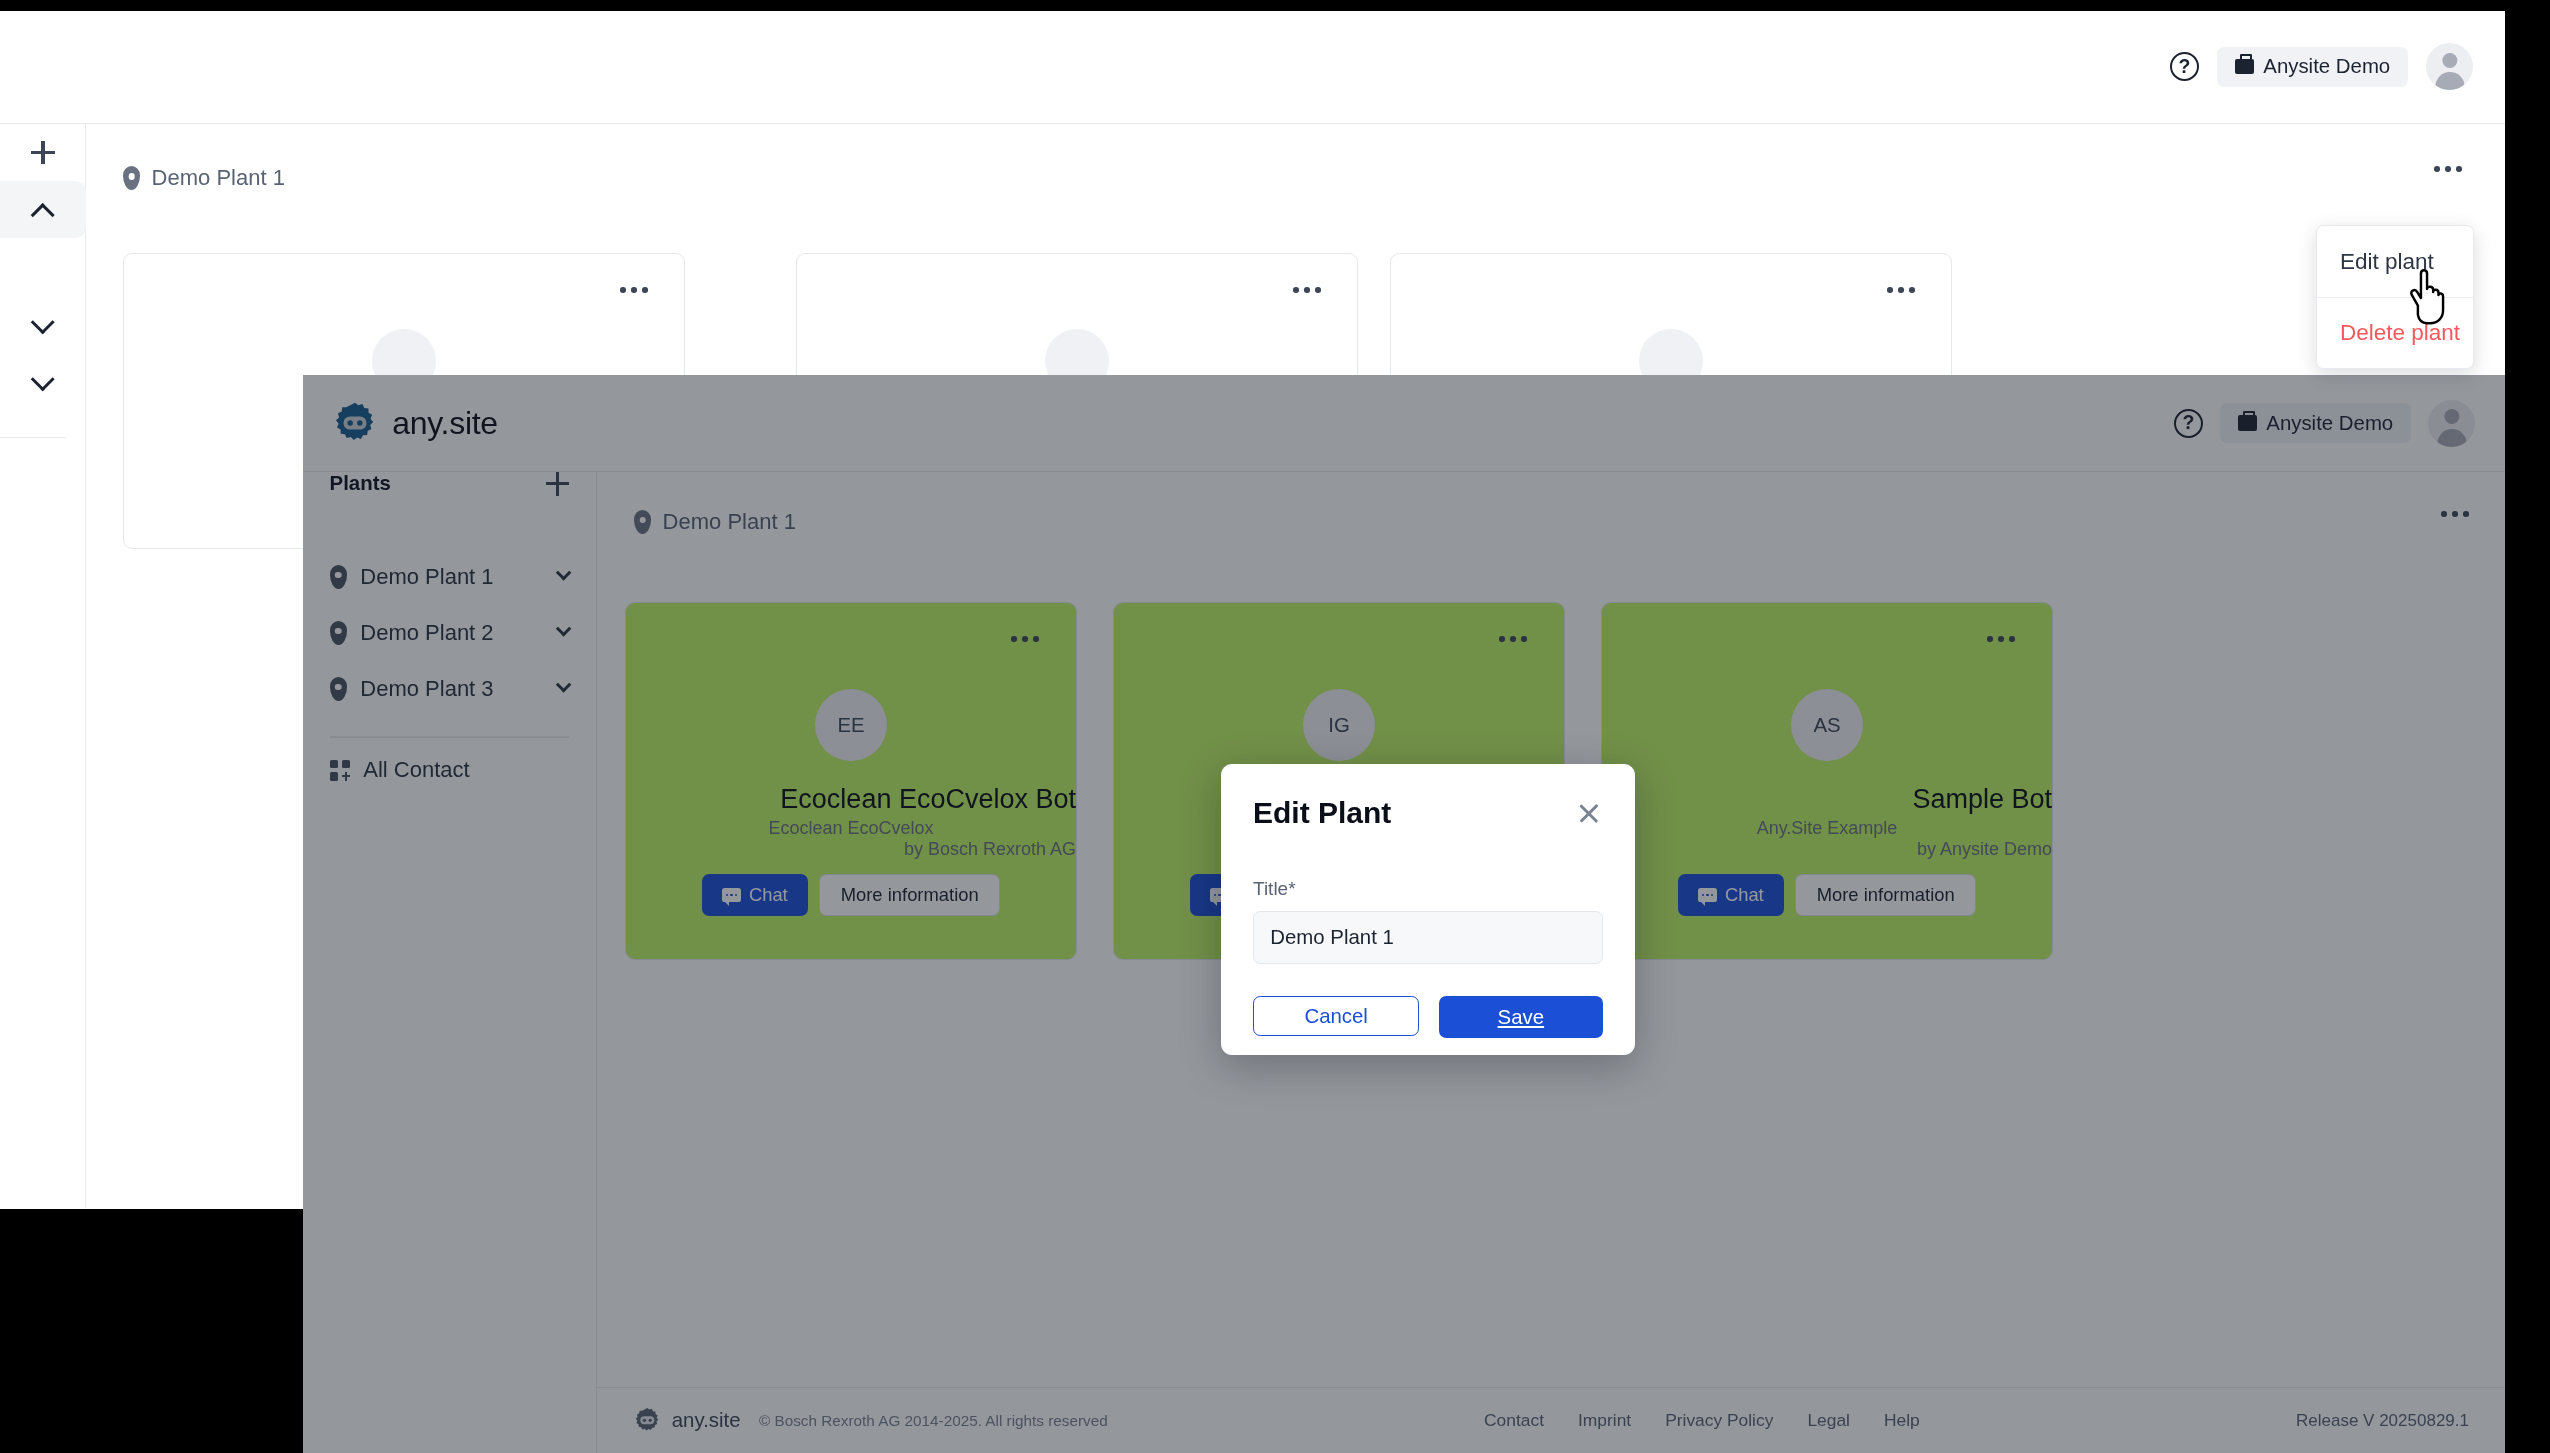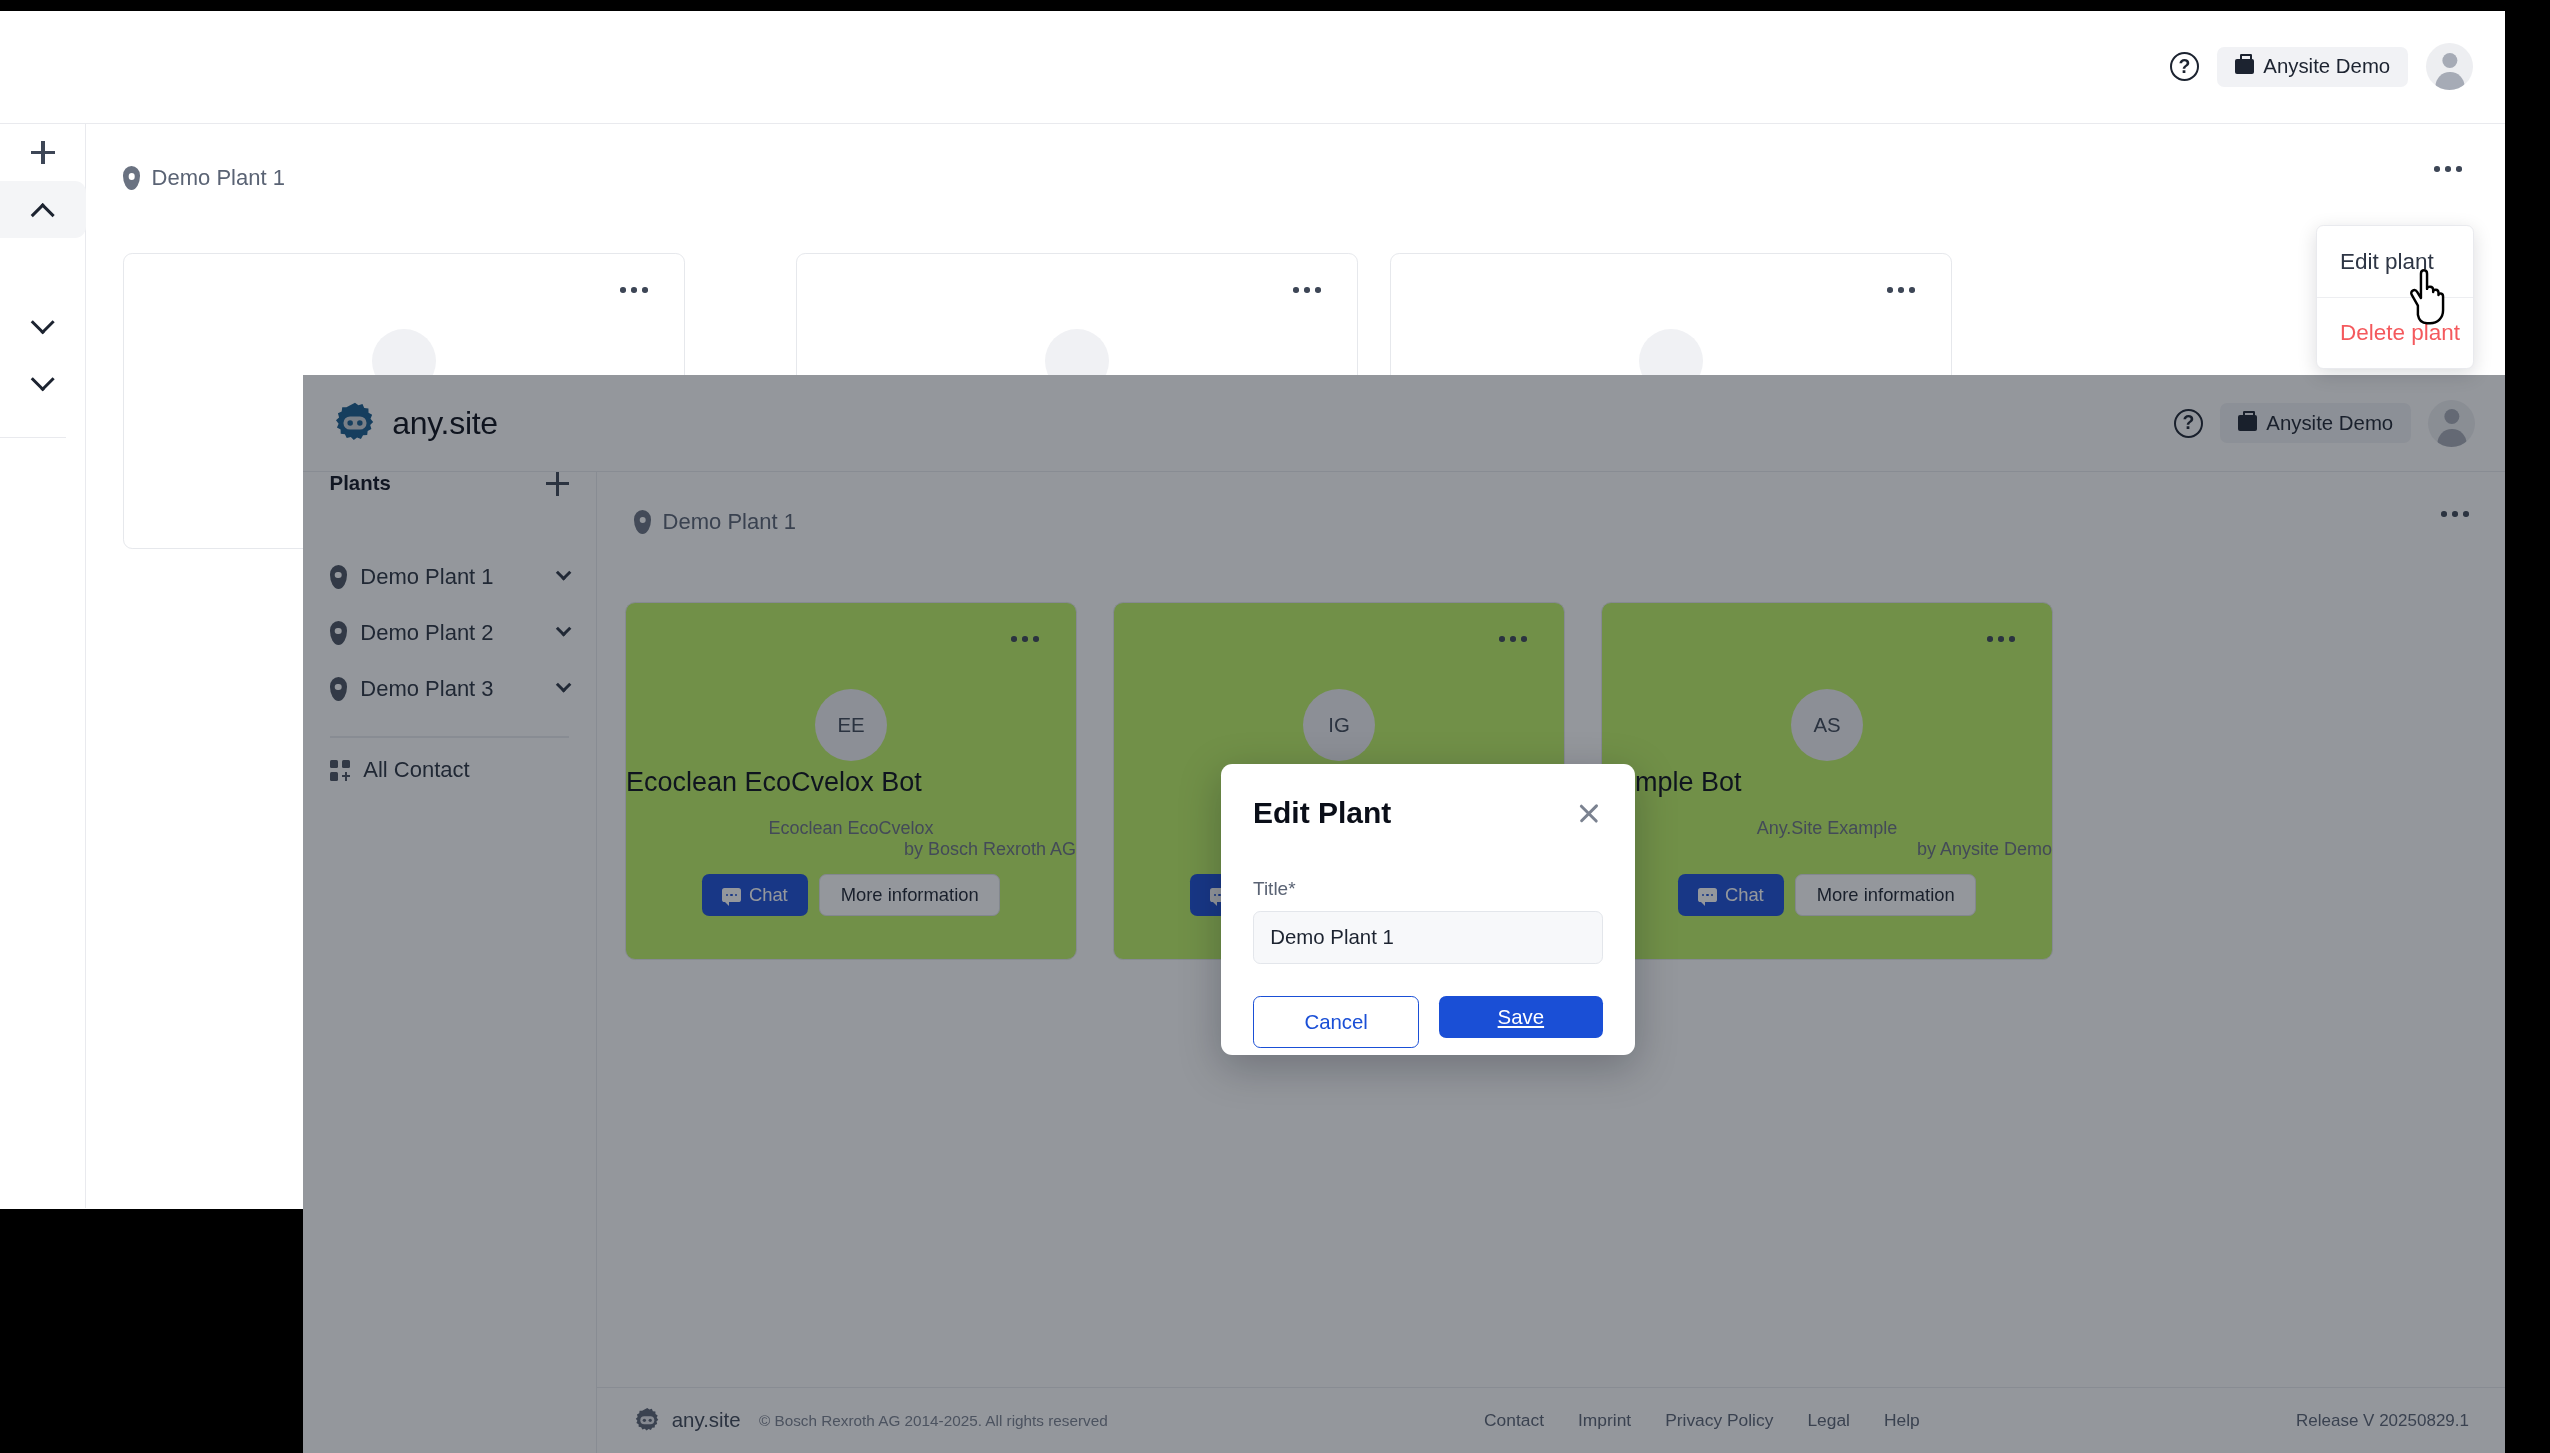--- a/index.html
+++ b/index.html
@@ -294,21 +294,21 @@
     background:#bef264;
   }
   .ov-card .dots3 { position:absolute; right:37px; top:33px; display:flex; gap:5.6px; }
   .ov-card-avatar {
     position:absolute; left:50%; top:86px; transform:translateX(-50%);
     width:72px; height:72px; border-radius:50%; background:#f0f1f4;
     display:flex; align-items:center; justify-content:center;
     font-size:20.4px; color:#3d4656;
   }
   .ov-card-name {
-    position:absolute; left:0; right:0; top:164px; text-align:left;
+    position:absolute; left:0; right:0; top:181px; text-align:right;
     font-size:27px; color:#0a0e18;
   }
   .ov-card-sub1 {
     position:absolute; left:0; right:0; top:215px; text-align:center;
     font-size:18px; color:#6a7281;
   }
   .ov-card-sub2 {
     position:absolute; left:0; right:0; top:236px; text-align:right;
     font-size:18px; color:#6a7281;
   }
@@ -372,21 +372,21 @@
     padding: 0 16.3px;
     font-size:20.4px; color:#1c2330;
     font-family:"Liberation Sans", sans-serif;
     display:flex; align-items:center;
   }
   #modal-actions {
     margin-top: 32px;
     display:flex; gap:19.4px;
   }
   #modal-cancel {
-    flex:1; height:52px;
+    flex:1; height:40px;
     background:#fff; color:#1a4fd6;
     border:1.5px solid #1a4fd6; border-radius:7.2px;
     display:flex; align-items:center; justify-content:center;
     font-size:20.4px;
   }
   #modal-save {
     flex:1; height:42px;
     background:#1a4fd6; color:#fff;
     border-radius:7.2px;
     display:flex; align-items:center; justify-content:center;

